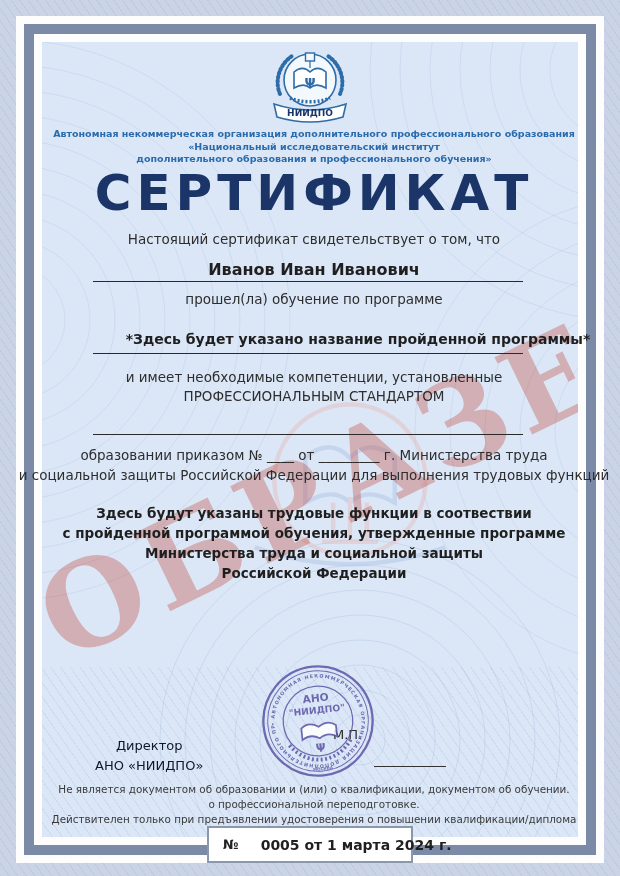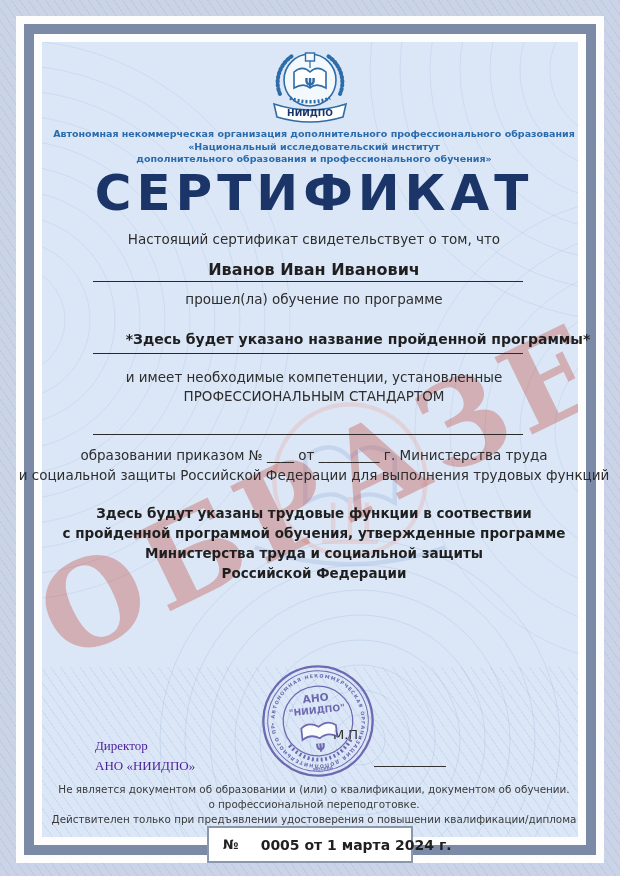--- a/index.html
+++ b/index.html
@@ -29,21 +29,21 @@
     white-space:nowrap;
   }
   .abs{position:absolute;z-index:5;}
   .center{left:4px;width:620px;text-align:center;}
   .org{font-size:9.5px;font-weight:700;line-height:12.5px;color:#2a6bad;}
   .title{font-size:50px;font-weight:700;letter-spacing:5px;color:#1b3569;}
   .body-text{font-size:13.5px;color:#2d2d2d;}
   .bold{font-weight:700;color:#1f1f1f;}
   .fill-line{position:absolute;left:93px;width:430px;border-bottom:1.6px solid #2a2a2a;z-index:5;}
   .func{font-size:13.5px;font-weight:700;color:#1f1f1f;line-height:20px;}
-  .director{font-size:13px;color:#4c1d95;line-height:20px;text-align:left;font-family:Liberation Serif, serif;}
+  .director{font-size:13px;color:#0f172a;line-height:20px;text-align:center;}
   .mp{font-size:13px;color:#2d2d2d;}
   .mp-line{position:absolute;left:374px;top:766px;width:72px;border-bottom:1.6px solid #333;z-index:6;}
   .disclaimer{font-size:10.4px;color:#3a3a3a;line-height:15px;}
   .numbox{
     position:absolute;left:207px;top:826px;width:206px;height:37px;z-index:10;
     background:#fff;border:2px solid #8a97ad;box-sizing:border-box;
     display:flex;align-items:center;padding-left:14px;gap:22px;
   }
   .numbox .no{font-size:13px;font-weight:700;color:#222;}
   .numbox .val{font-size:14px;font-weight:700;color:#1f1f1f;white-space:nowrap;}

